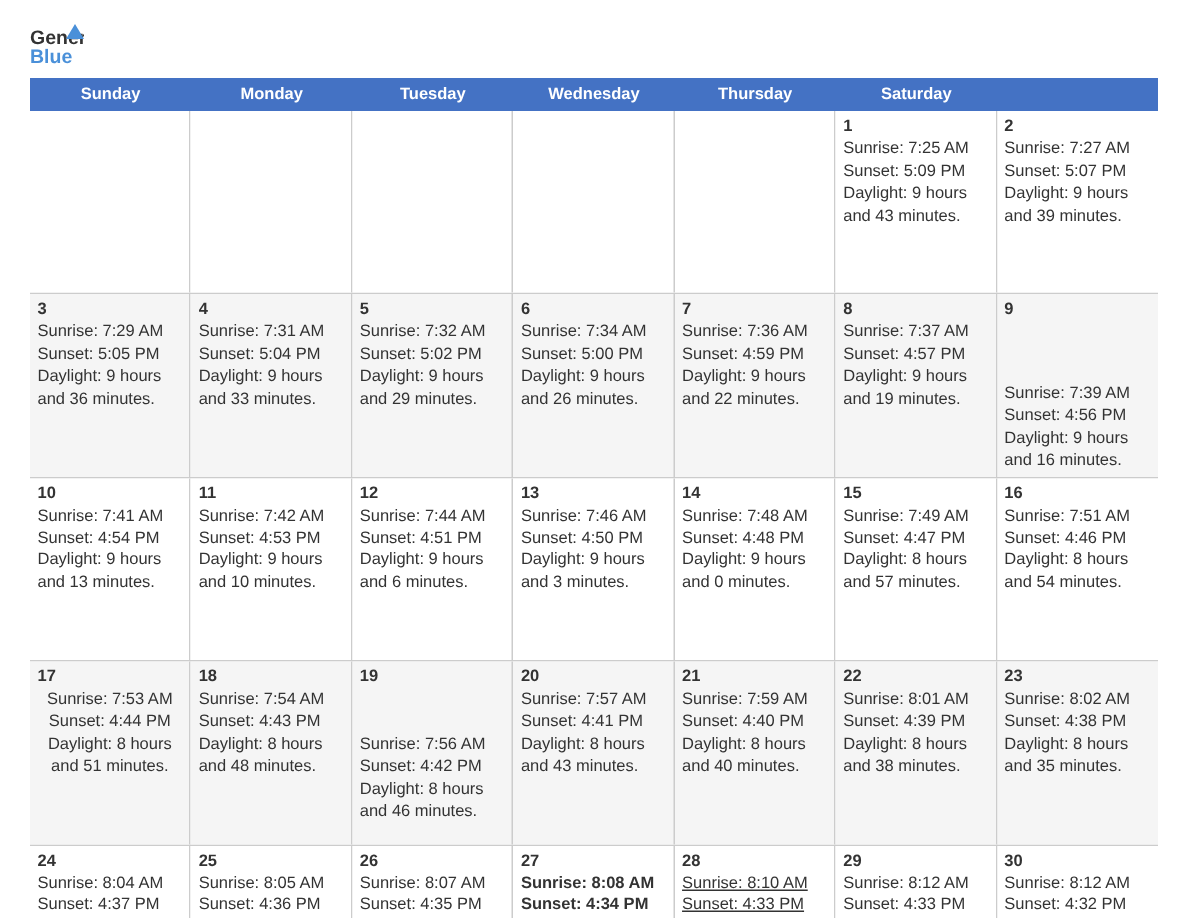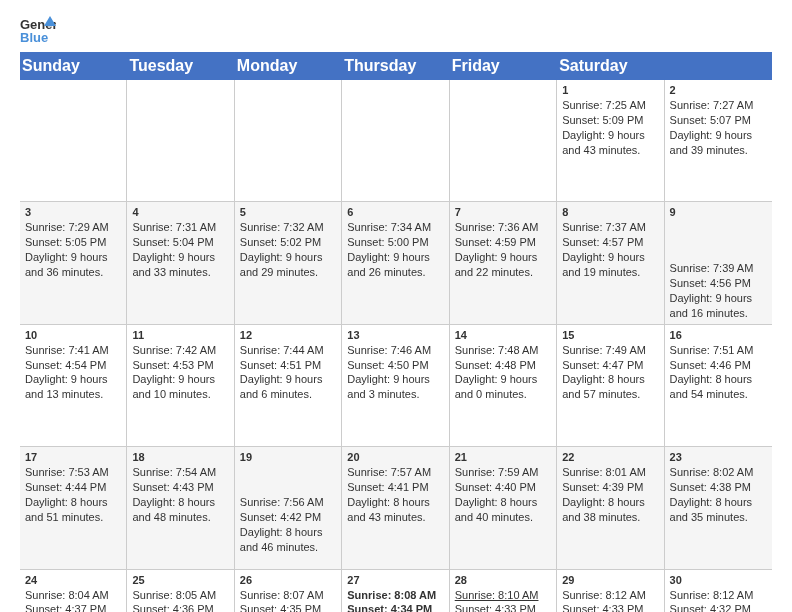--- a/index.html
+++ b/index.html
@@ -45,22 +45,22 @@
       display: flex;
       flex-direction: column;
     }
     .cal-header {
       display: grid;
       grid-template-columns: repeat(7, 1fr);
       background: #4472c4;
     }
     .cal-header-cell {
       color: #fff;
-      text-align: left;
-      font-size: 16px;
+      text-align: center;
+      font-size: 11px;
       font-weight: bold;
       padding: 5px 2px;
     }
     .cal-body {
       flex: 1;
       display: grid;
       grid-template-rows: repeat(5, 1fr);
     }
     .cal-week {
       display: grid;
@@ -114,24 +114,24 @@
   </div>
     <div class="title-section">
       <div class="month-title"></div>
       <div class="location"></div>
     </div>
   </div>
 
   <div class="calendar">
     <div class="cal-header">
     <div class="cal-header-cell">Sunday</div>
+        <div class="cal-header-cell">Monday</div>
         <div class="cal-header-cell">Tuesday</div>
-        <div class="cal-header-cell">Monday</div>
+        <div class="cal-header-cell">Wednesday</div>
         <div class="cal-header-cell">Thursday</div>
-        <div class="cal-header-cell">Friday</div>
         <div class="cal-header-cell">Saturday</div>
       </div>
     <div class="cal-body">
     <div class="cal-week">
           <div class="cal-cell  empty"></div>
           <div class="cal-cell  empty"></div>
           <div class="cal-cell  empty"></div>
           <div class="cal-cell  empty"></div>
           <div class="cal-cell  empty"></div>
           <div class="cal-cell">
@@ -247,21 +247,21 @@
             <div class="day-number">16</div>
             <div class="cell-info" style="white-space: pre-line;">Sunrise: 7:51 AM
 Sunset: 4:46 PM
 Daylight: 8 hours
 and 54 minutes.</div>
           </div>
         </div>
         <div class="cal-week">
           <div class="cal-cell alt-row">
             <div class="day-number">17</div>
-            <div class="cell-info" style="white-space: pre-line;">Sunrise: 7:53 AM
+            <div class="cell-info" style="white-space: pre-line; text-align: center;">Sunrise: 7:53 AM
 Sunset: 4:44 PM
 Daylight: 8 hours
 and 51 minutes.</div>
           </div>
           <div class="cal-cell alt-row">
             <div class="day-number">18</div>
             <div class="cell-info" style="white-space: pre-line;">Sunrise: 7:54 AM
 Sunset: 4:43 PM
 Daylight: 8 hours
 and 48 minutes.</div>

